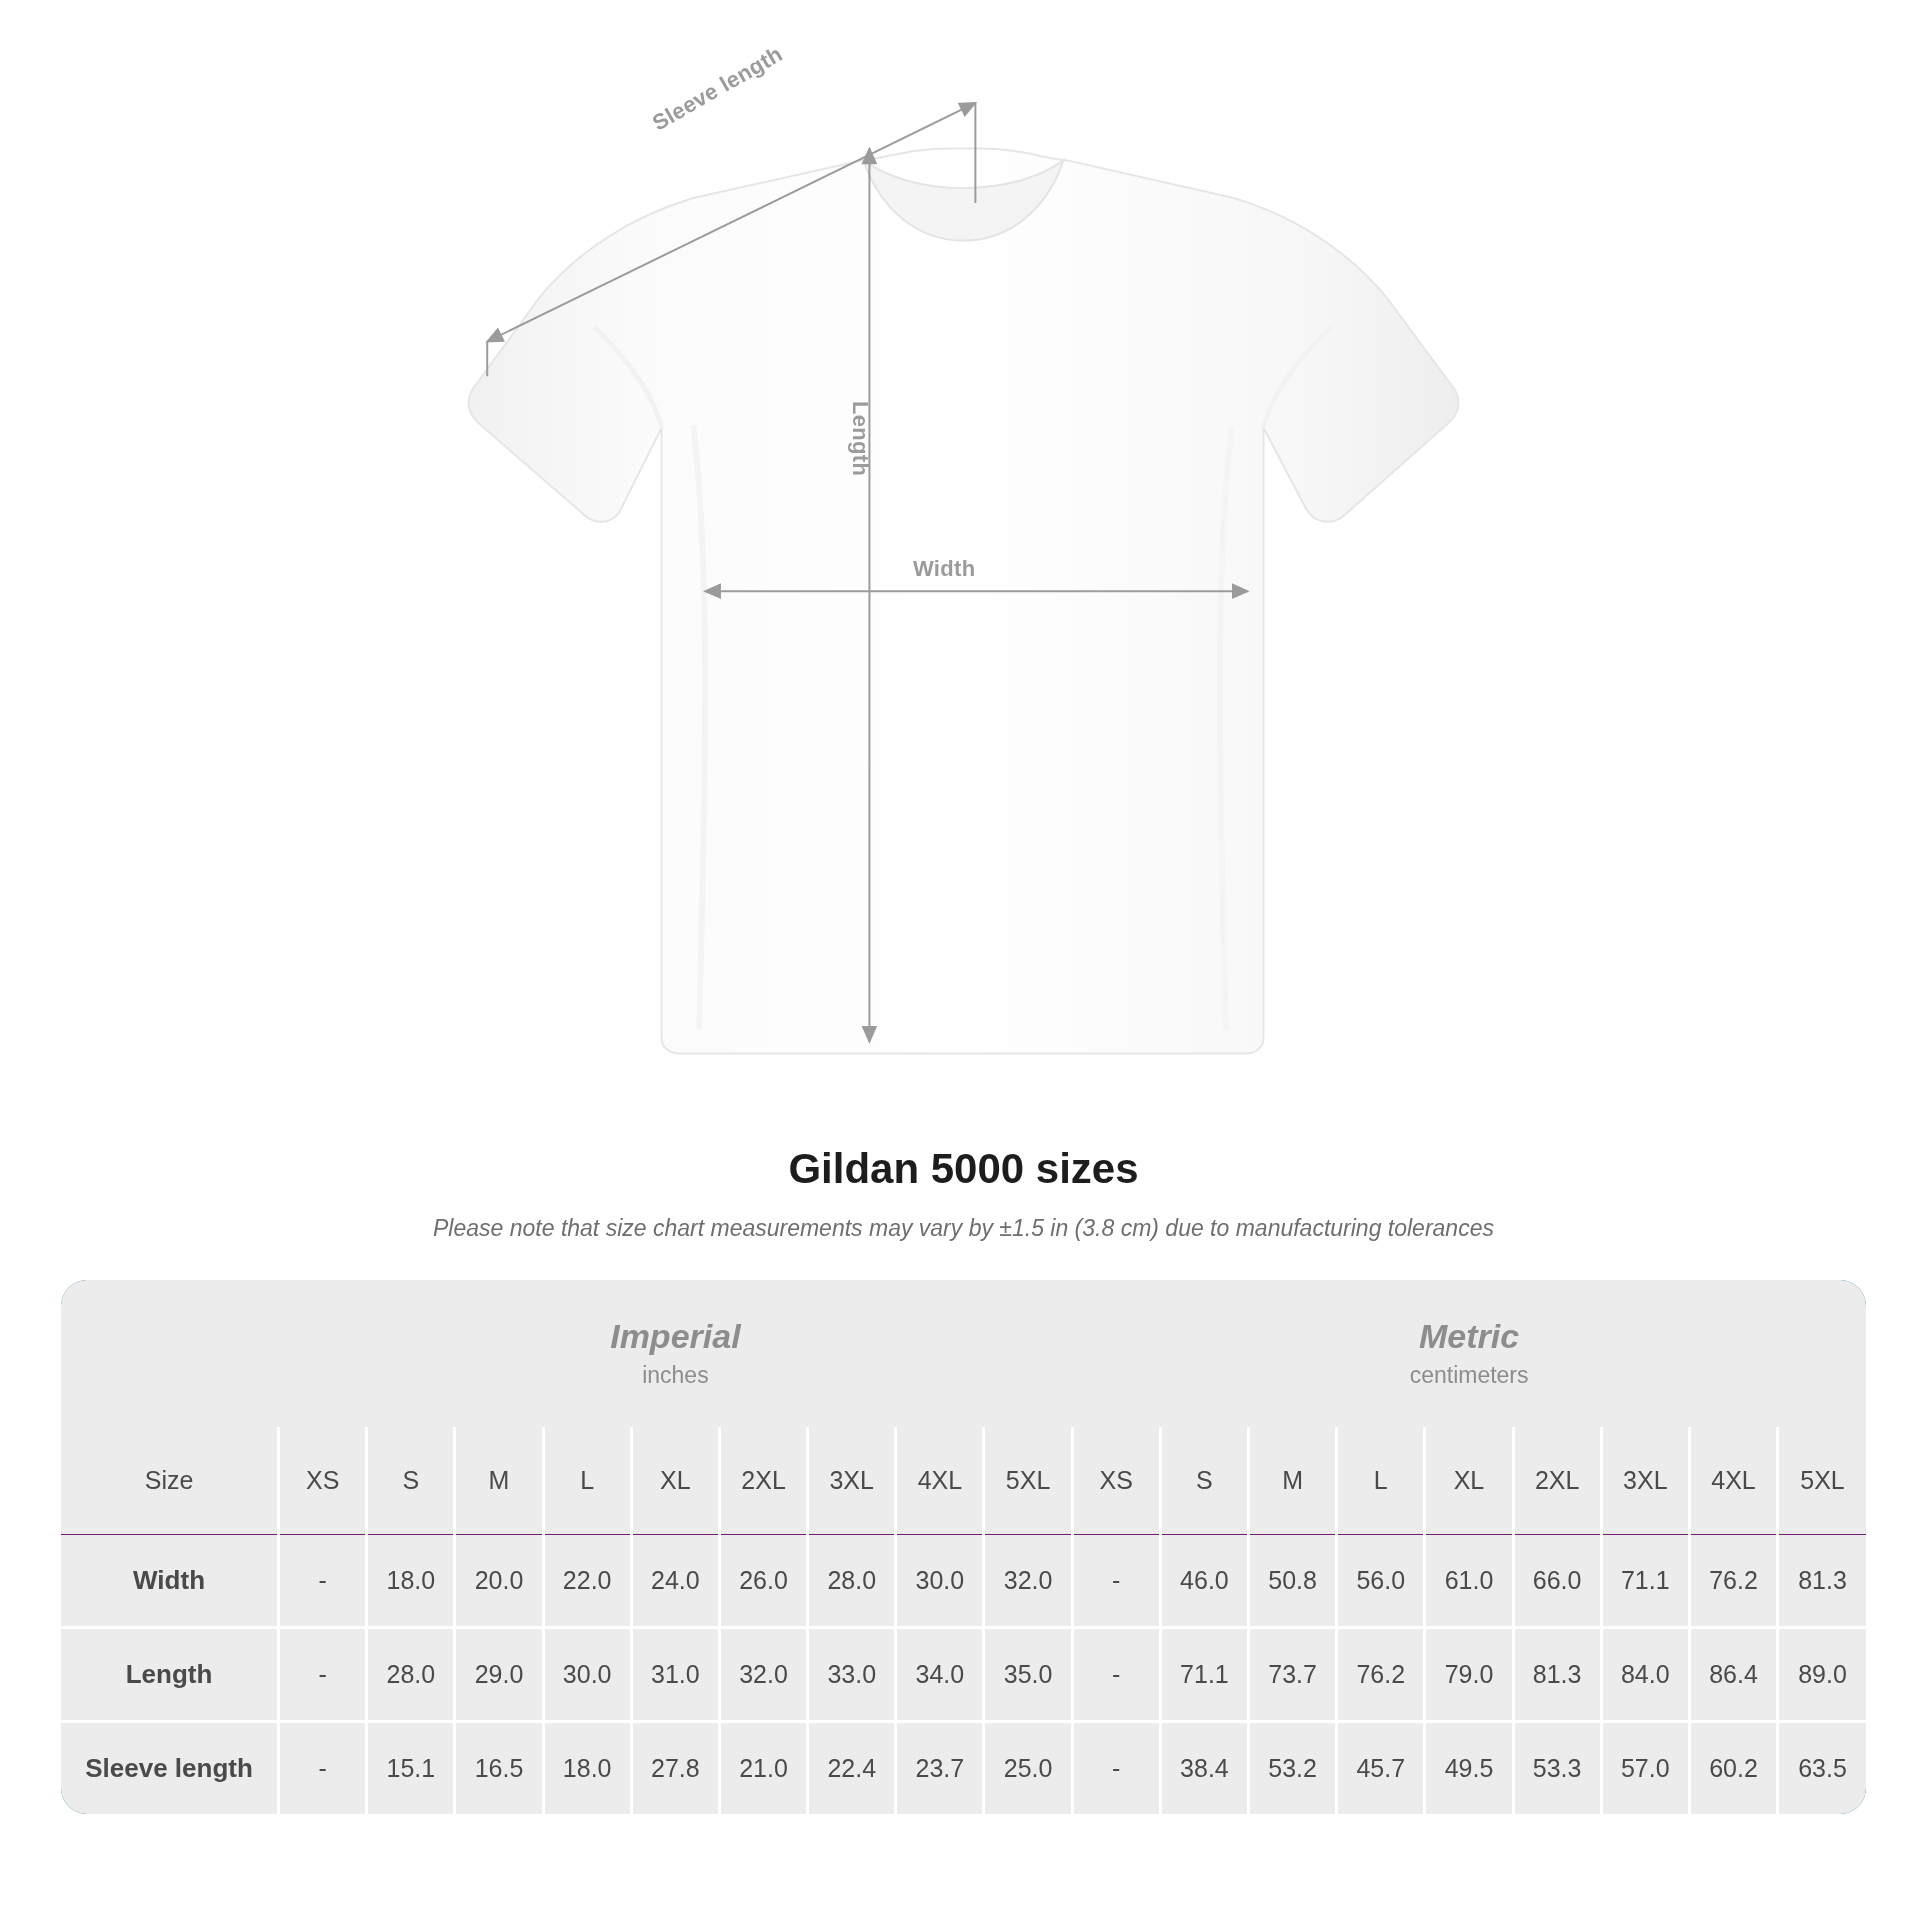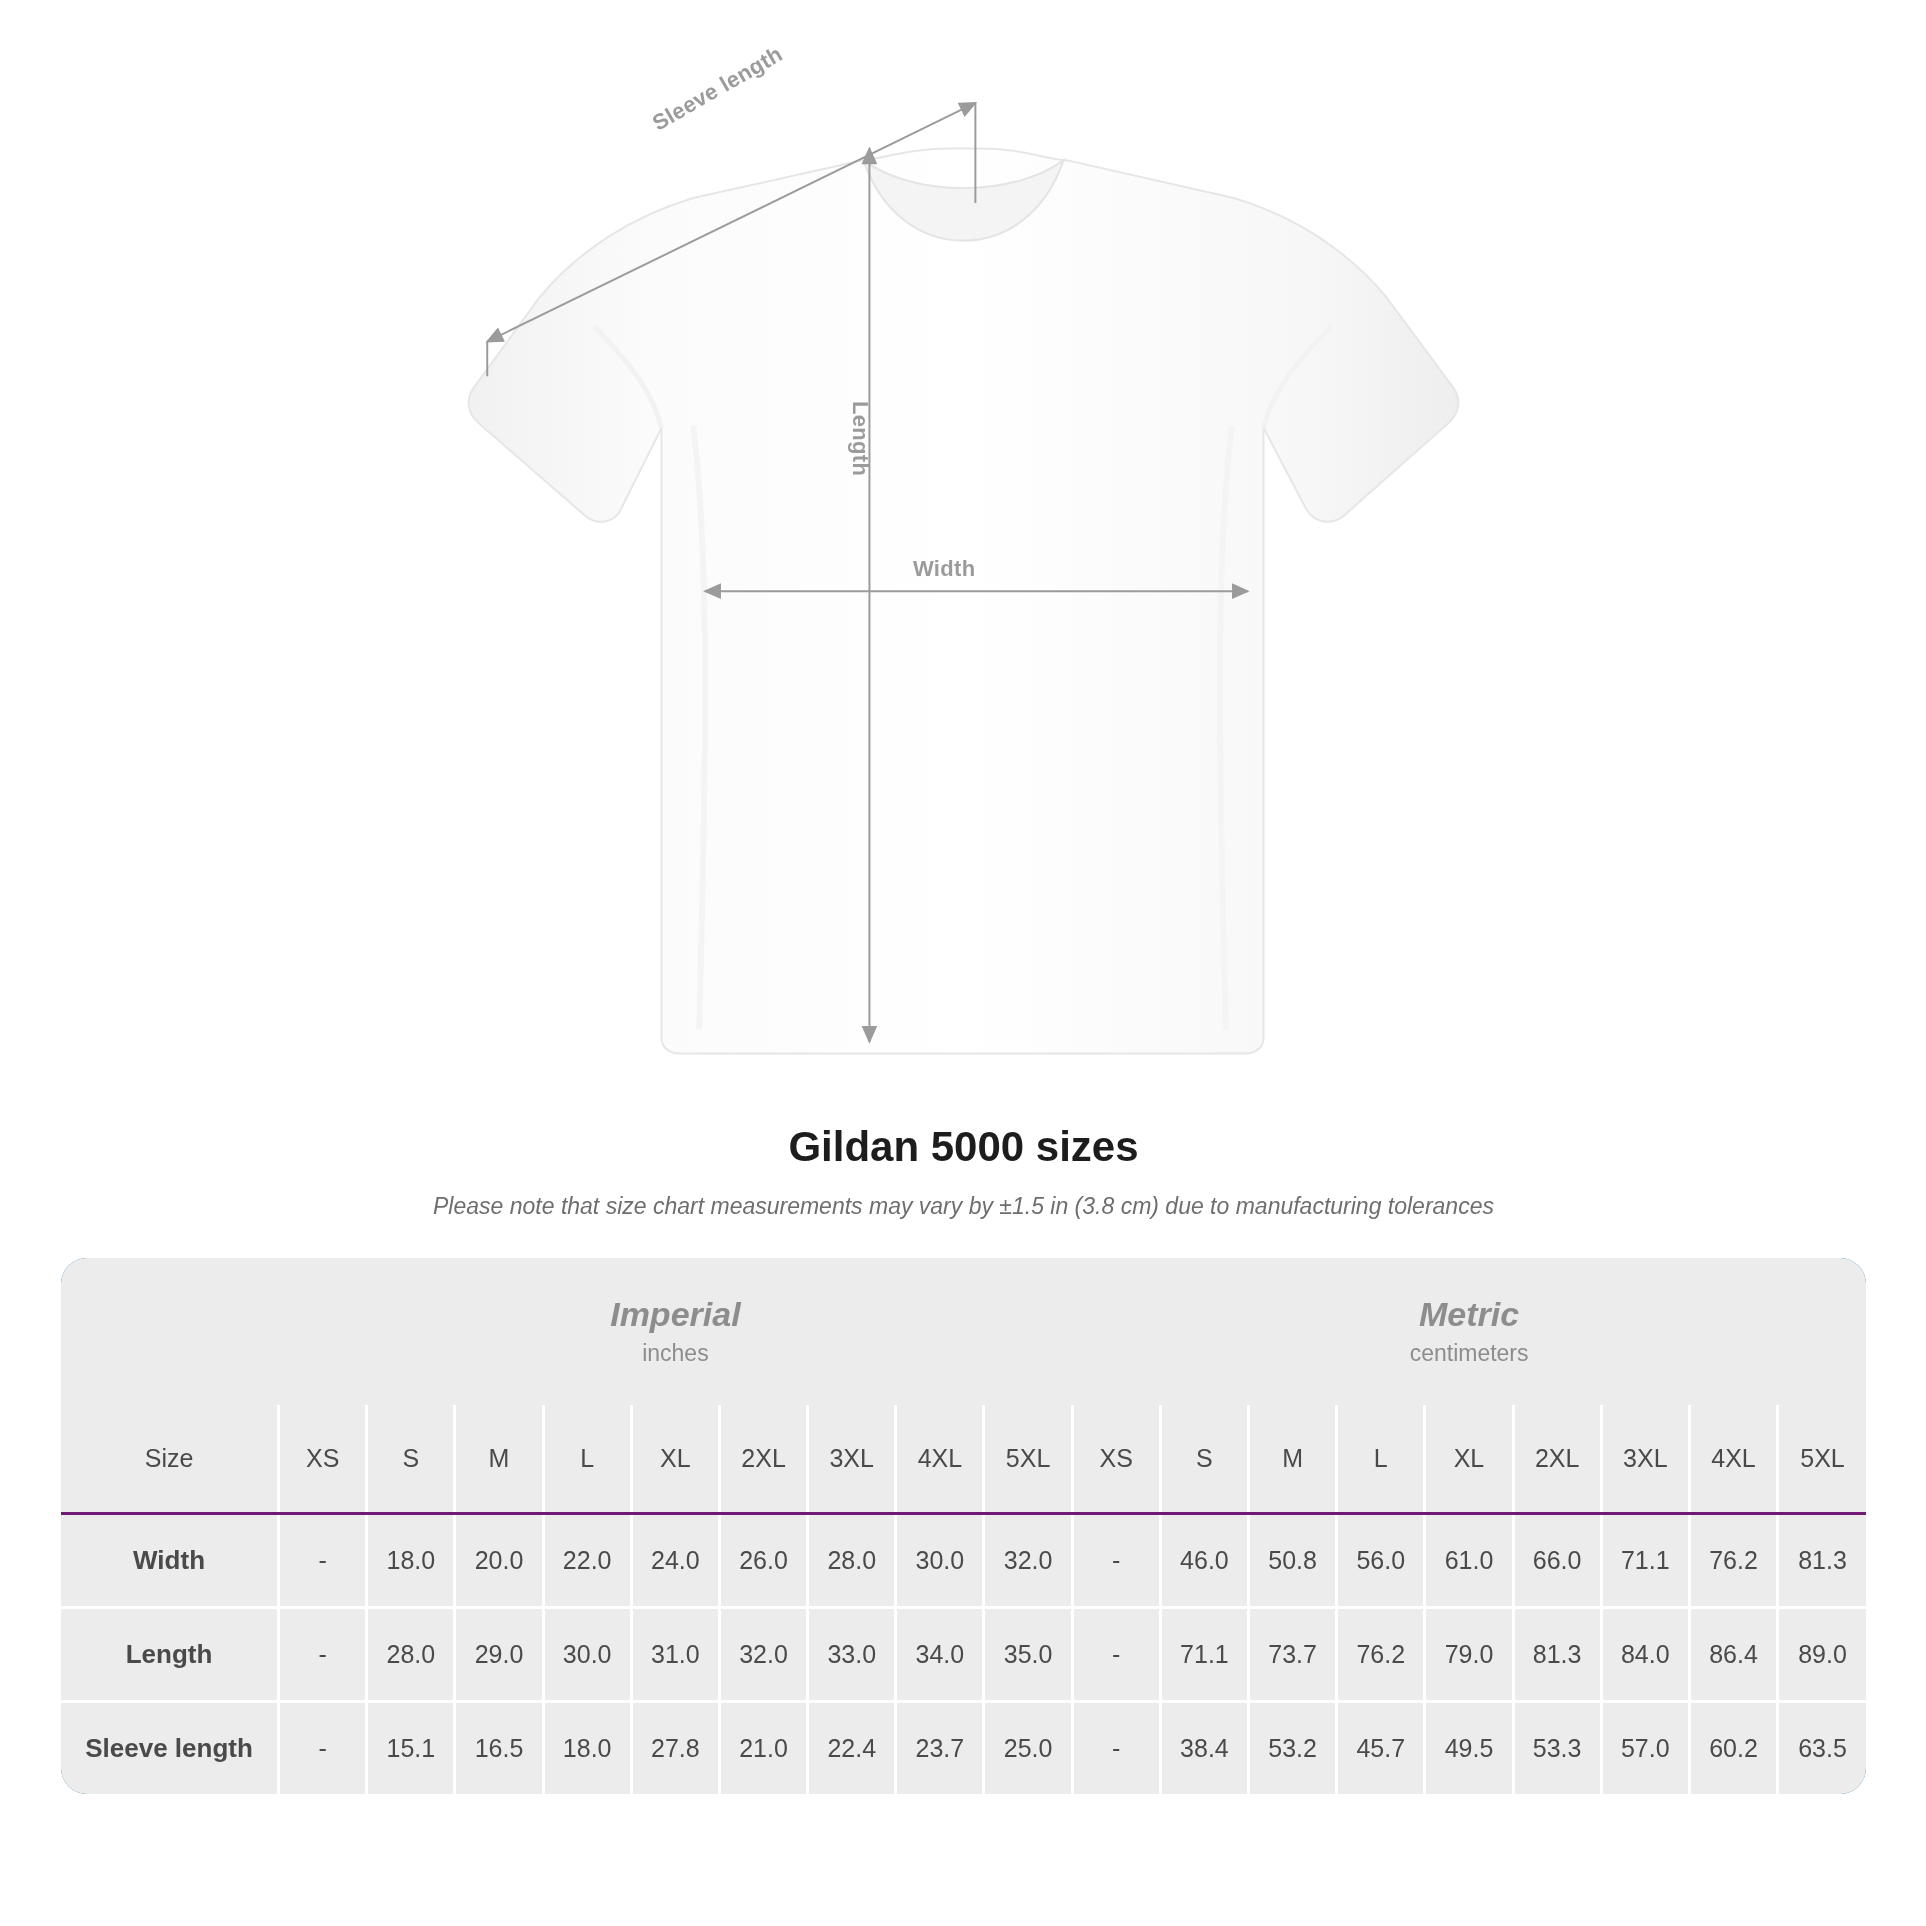--- a/index.html
+++ b/index.html
@@ -53,21 +53,21 @@
     transform-origin: left top;
   }
   .label-width {
     left: 913px;
     top: 556px;
   }
 
   
   .title-block {
     text-align: center;
-    margin-top: 14px;
+    margin-top: 36px;
   }
   .chart-title {
     font-size: 42px;
     font-weight: bold;
     color: #1d1d1d;
     margin: 0 0 22px 0;
   }
   .chart-note {
     font-size: 23px;
     font-style: italic;
@@ -115,21 +115,21 @@
     line-height: 1.5;
   }
   
   .head-row td {
     height: 107px;
     background: #ececec;
     font-weight: bold;
     color: #4a4a4a;
     font-size: 26px;
     border-left: 3px solid #ffffff;
-    border-bottom: 3px solid #701a75;
+    border-bottom: 1px solid #701a75;
   }
   .head-row td.rowlabel {
     border-left: none;
   }
   .data-row td {
     height: 91px;
     background: #ececec;
     border-left: 3px solid #ffffff;
     border-bottom: 3px solid #ffffff;
     font-size: 25px;

